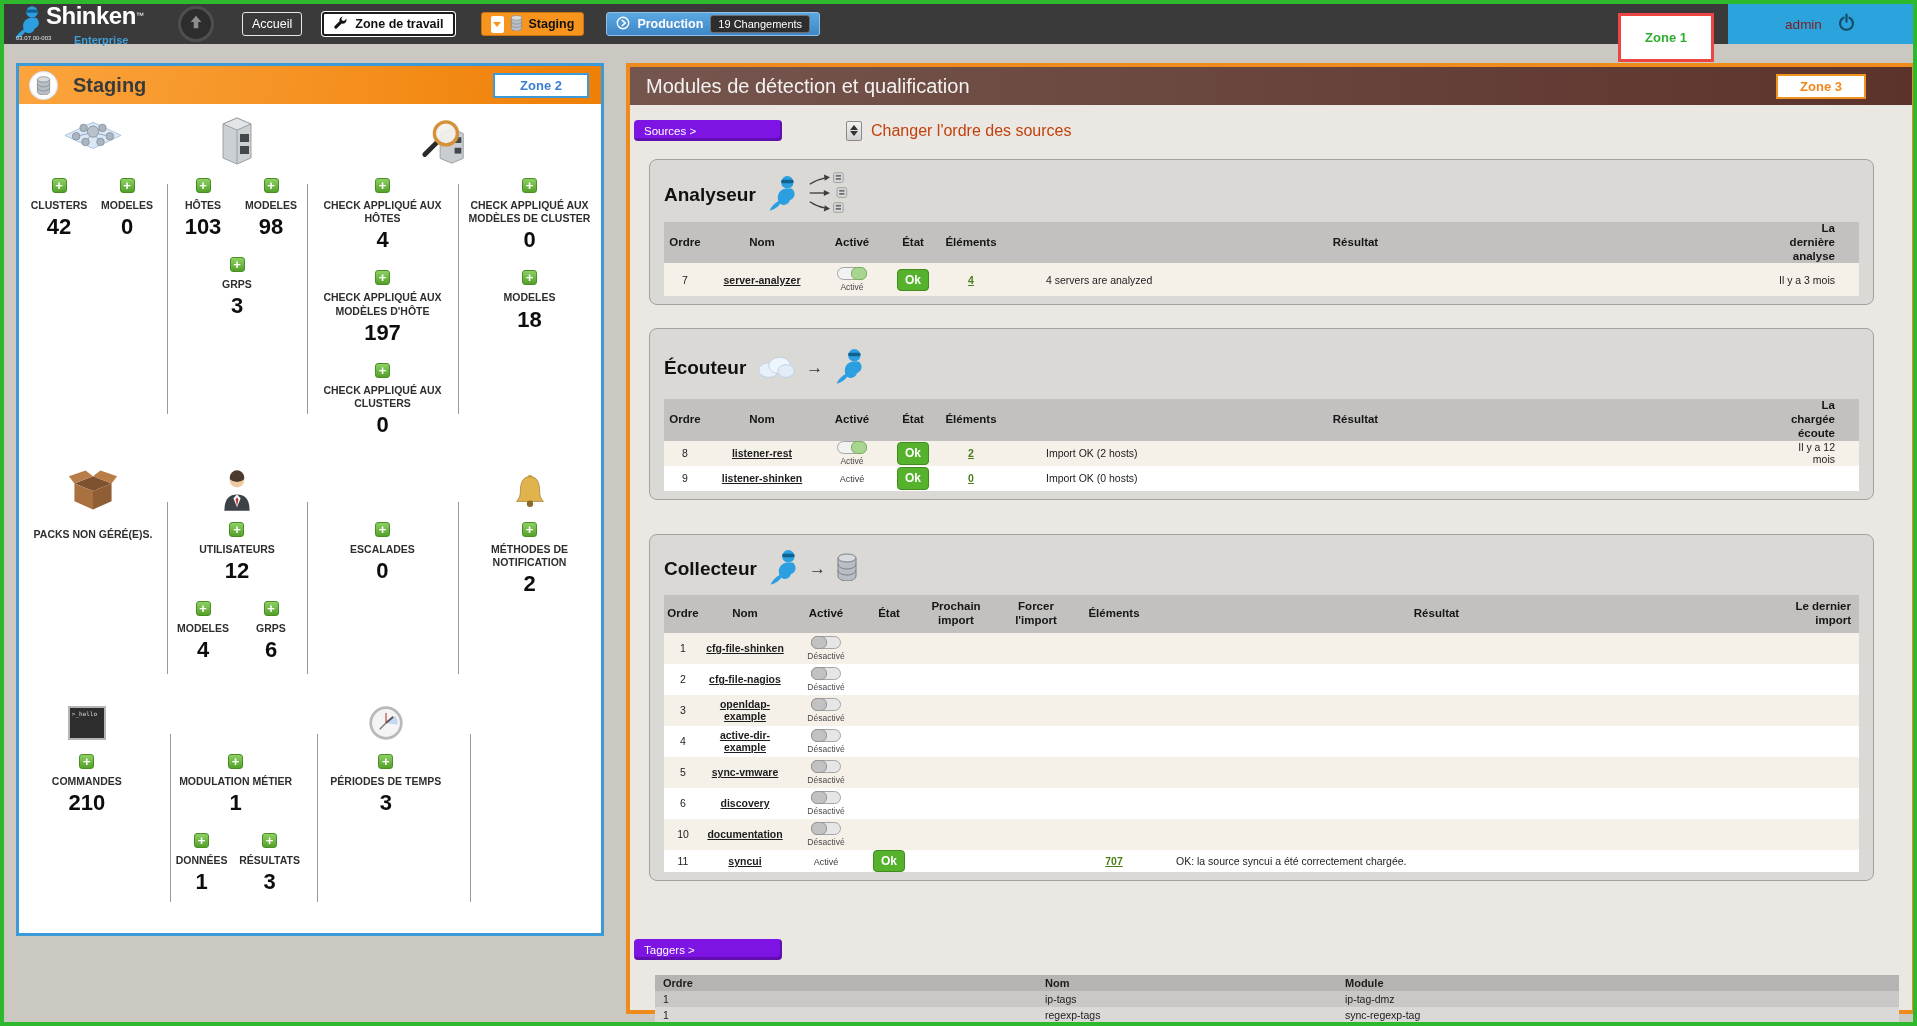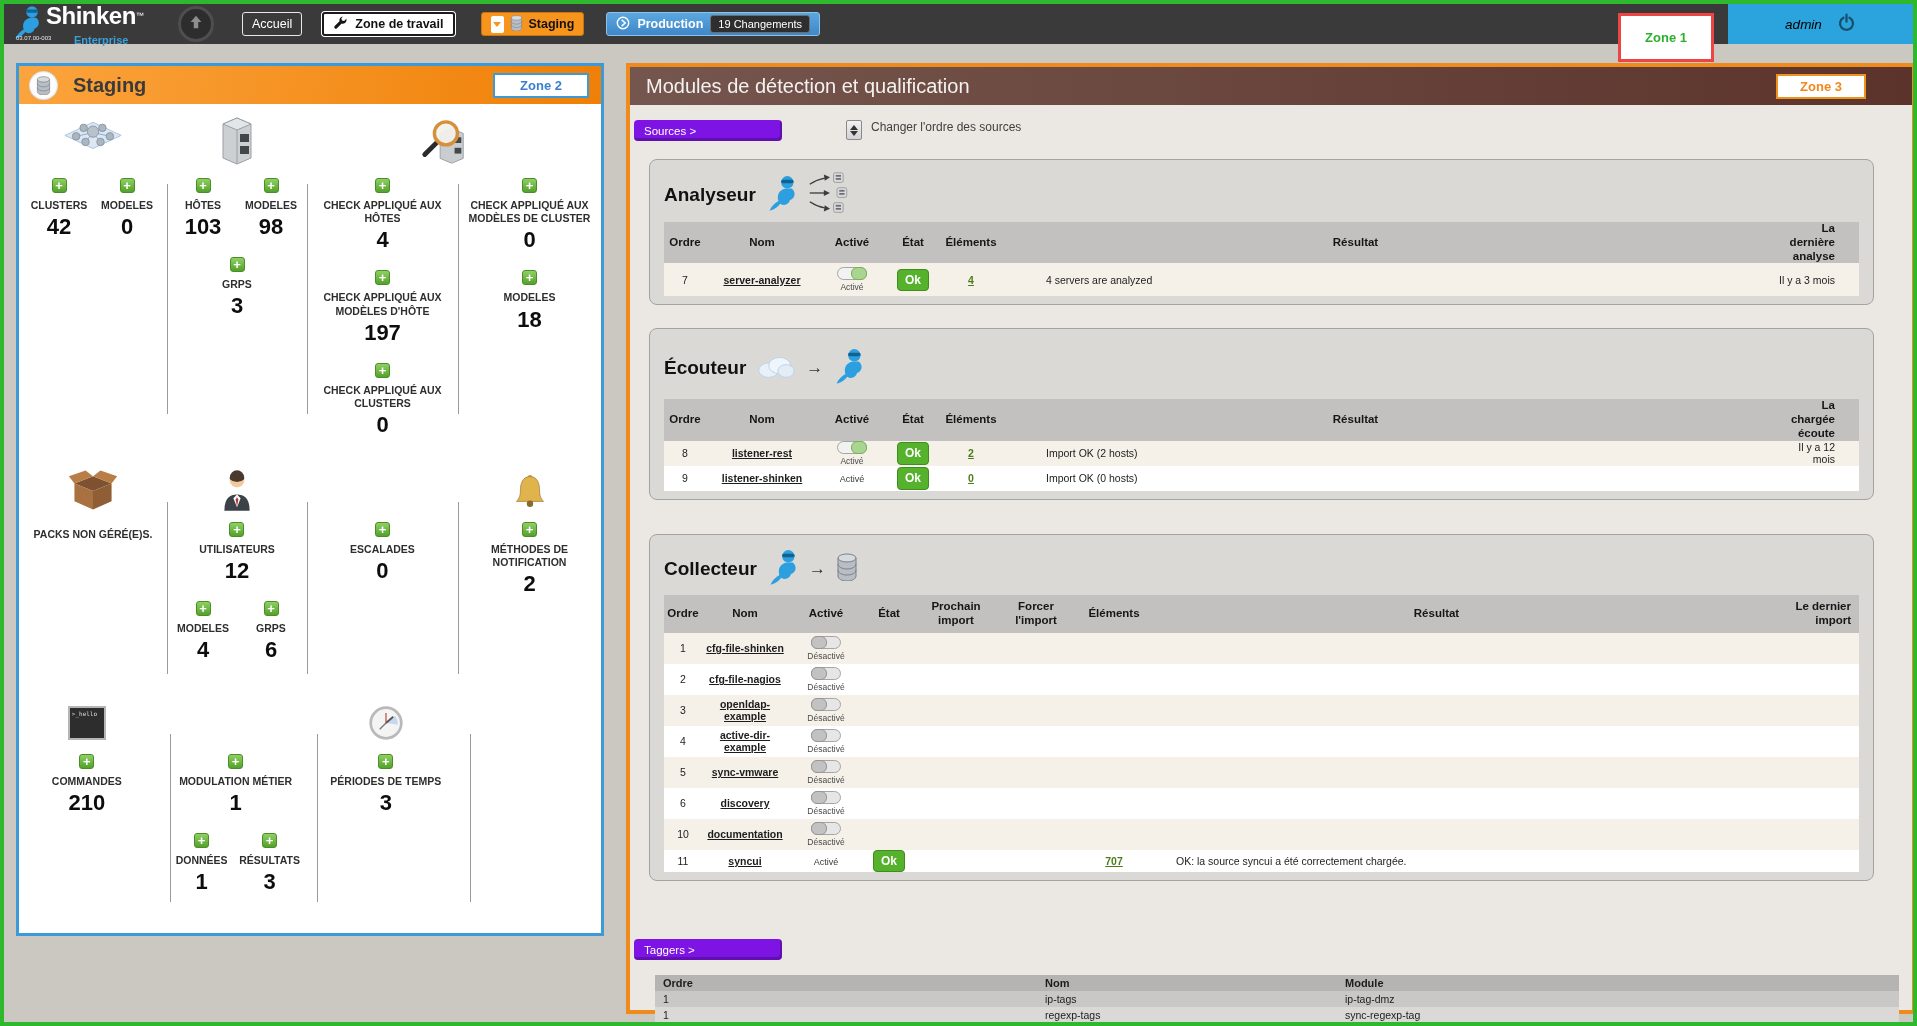--- a/index.html
+++ b/index.html
@@ -24,21 +24,21 @@
   .btn-staging{margin-left:26px;background:#f7941e;border:1px solid #c87410;color:#111;font-weight:bold;gap:6px;}
   .caretbox{width:13px;height:17px;background:#fff;border-radius:2px;display:flex;align-items:center;justify-content:center;}
   .caret{width:0;height:0;border-left:4px solid transparent;border-right:4px solid transparent;border-top:5px solid #f7941e;}
   .btn-production{margin-left:22px;background:linear-gradient(#5aa8e0,#3f87c8);border:1px solid #8fc0e8;
                   color:#fff;font-weight:bold;gap:7px;}
   .chg-badge{background:#2e2e2e;border:1px solid #6e6e6e;border-radius:3px;color:#fff;font-size:11px;
              font-weight:normal;padding:2px 7px;}
   .zone1{position:absolute;right:199px;top:9px;background:#fff;border:3px solid #ef4444;color:#2eae2e;
          font-weight:bold;font-size:13px;padding:14px 24px;}
   .adminbox{position:absolute;right:0;top:0;height:40px;width:185px;background:#2ba3dc;
-            display:flex;align-items:center;justify-content:center;gap:15px;color:#000000;font-size:13.5px;font-style:italic;}
+            display:flex;align-items:center;justify-content:center;gap:15px;color:#7f1d1d;font-size:13.5px;}
   
   .lpanel{position:absolute;left:12px;top:59px;width:588px;height:873px;background:#fff;
           border:3px solid #3d9ad8;box-sizing:border-box;}
   .lheader{height:38px;background:linear-gradient(100deg,#fba43d,#ef7f06);display:flex;align-items:center;padding:0 10px;}
   .lh-circle{width:29px;height:29px;border-radius:50%;background:#fdfdfd;display:flex;align-items:center;justify-content:center;box-shadow:inset 0 0 2px #999;}
   .lh-title{font-size:20px;color:#3a3a3a;font-weight:600;margin-left:15px;}
   .zone2{margin-left:auto;background:#fff;border:2px solid #3d9ad8;color:#3a7fd0;font-weight:bold;
          font-size:13px;padding:3px 25px;margin-right:2px;}
   .lblock{display:flex;position:relative;}
   .b1{height:356px;} .b2{height:232px;} .b3{height:240px;gap:15px;}
@@ -64,29 +64,29 @@
   .term-icon{width:38px;height:34px;background:#2d2d2d;border:2px solid #b5b5b5;box-sizing:border-box;
              color:#dcdcdc;font-family:"DejaVu Sans Mono",monospace;font-size:6px;padding:2px;}
   
   .rpanel{position:absolute;left:622px;top:59px;width:1290px;height:951px;background:#ebe8e4;
           border:4px solid #ef8a1c;box-sizing:border-box;}
   .rheader{height:38px;background:linear-gradient(90deg,#75564e,#5c332b);display:flex;align-items:center;}
   .rh-title{color:#f4f2f0;font-size:20px;font-weight:500;margin-left:16px;}
   .zone3{margin-left:auto;margin-right:46px;background:#fff;border:2px solid #f0921e;color:#f0881c;
          font-weight:bold;font-size:13px;padding:3px 22px;}
   .rbody{padding:0;}
-  .srcrow{display:flex;align-items:flex-start;margin:15px 0 0 4px;}
+  .srcrow{display:flex;align-items:center;margin:15px 0 0 4px;}
   .purple-btn{width:148px;height:21px;background:#7d14e3;border-radius:4px;color:#fff;font-size:11.5px;
               display:flex;align-items:center;padding-left:10px;box-sizing:border-box;
               box-shadow:inset -2px -3px 0 rgba(0,0,0,0.22);}
   .sorticon{width:14px;height:18px;background:linear-gradient(#f2f2f2,#d2d2d2);border:1px solid #8a8a8a;
             border-radius:2px;margin-left:64px;display:flex;flex-direction:column;align-items:center;justify-content:center;gap:1px;}
   .tri-up{width:0;height:0;border-left:4px solid transparent;border-right:4px solid transparent;border-bottom:5px solid #333;}
   .tri-dn{width:0;height:0;border-left:4px solid transparent;border-right:4px solid transparent;border-top:5px solid #333;}
-  .ordlabel{font-size:12px;color:#404040;margin-left:9px;}
+  .ordlabel{font-size:16px;color:#c2410c;margin-left:9px;}
   .card{margin-left:19px;width:1225px;background:#dbd9d6;border:1px solid #a3a3a3;border-radius:8px;
         box-sizing:border-box;padding:8px 14px;}
   .card-analyseur{margin-top:18px;}
   .card-ecouteur{margin-top:23px;}
   .card-collecteur{margin-top:34px;}
   .ctitle{display:flex;align-items:center;gap:10px;}
   .ct-text{font-size:19px;font-weight:600;color:#111;}
   .ct-analyseur{height:54px;} .ct-ecouteur{height:62px;} .ct-collecteur{height:52px;}
   .arrow-glyph{font-size:17px;color:#333;font-weight:bold;}
   

